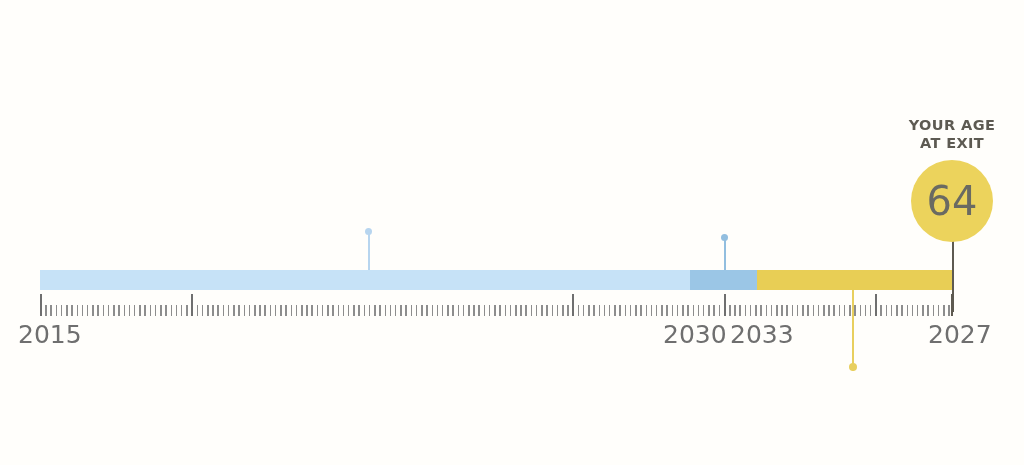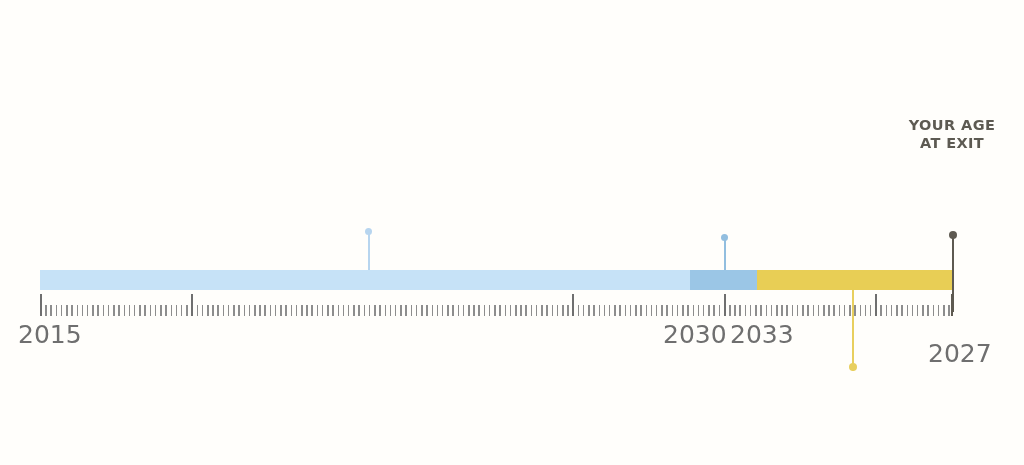--- a/index.html
+++ b/index.html
@@ -195,20 +195,23 @@
   </div>
 
   <div class="stem" id="stem-exit">
     <span class="dot"></span>
     <span class="line"></span>
   </div>
 
   <div id="age-caption">
     <div>YOUR AGE</div>
     <div>AT EXIT</div>
+  </div>
+  <div id="age-circle">
+    <span id="age-value">64</span>
   </div>
 
   <div id="bar">
     <div class="seg" id="seg-operate" style="width: 71.3%; background: rgb(198, 226, 247);"></div>
     <div class="seg" id="seg-negotiate" style="width: 7.3%; background: rgb(155, 198, 230);"></div>
     <div class="seg" id="seg-earnout" style="width: 21.4%; background: rgb(232, 206, 85);"></div>
   </div>
 
   <div id="ruler">
       <span class="tick major" style="left: 0px;"></span>
@@ -386,16 +389,16 @@
       <span class="tick minor" style="left: 897.84px;"></span>
       <span class="tick minor" style="left: 903.06px;"></span>
       <span class="tick minor" style="left: 908.28px;"></span>
       <span class="tick major dark" style="left: 911px;"></span>
     </div>
 
   <div id="year-labels">
       <div class="year-label" style="left: 18px;">2015</div>
       <div class="year-label" style="left: 663px;">2030</div>
       <div class="year-label" style="left: 730px;">2033</div>
-      <div class="year-label" style="left: 928px; margin-top: 19px;">2027</div>
+      <div class="year-label" style="left: 928px;">2027</div>
     </div>
 
 </div>
 
 </body></html>

